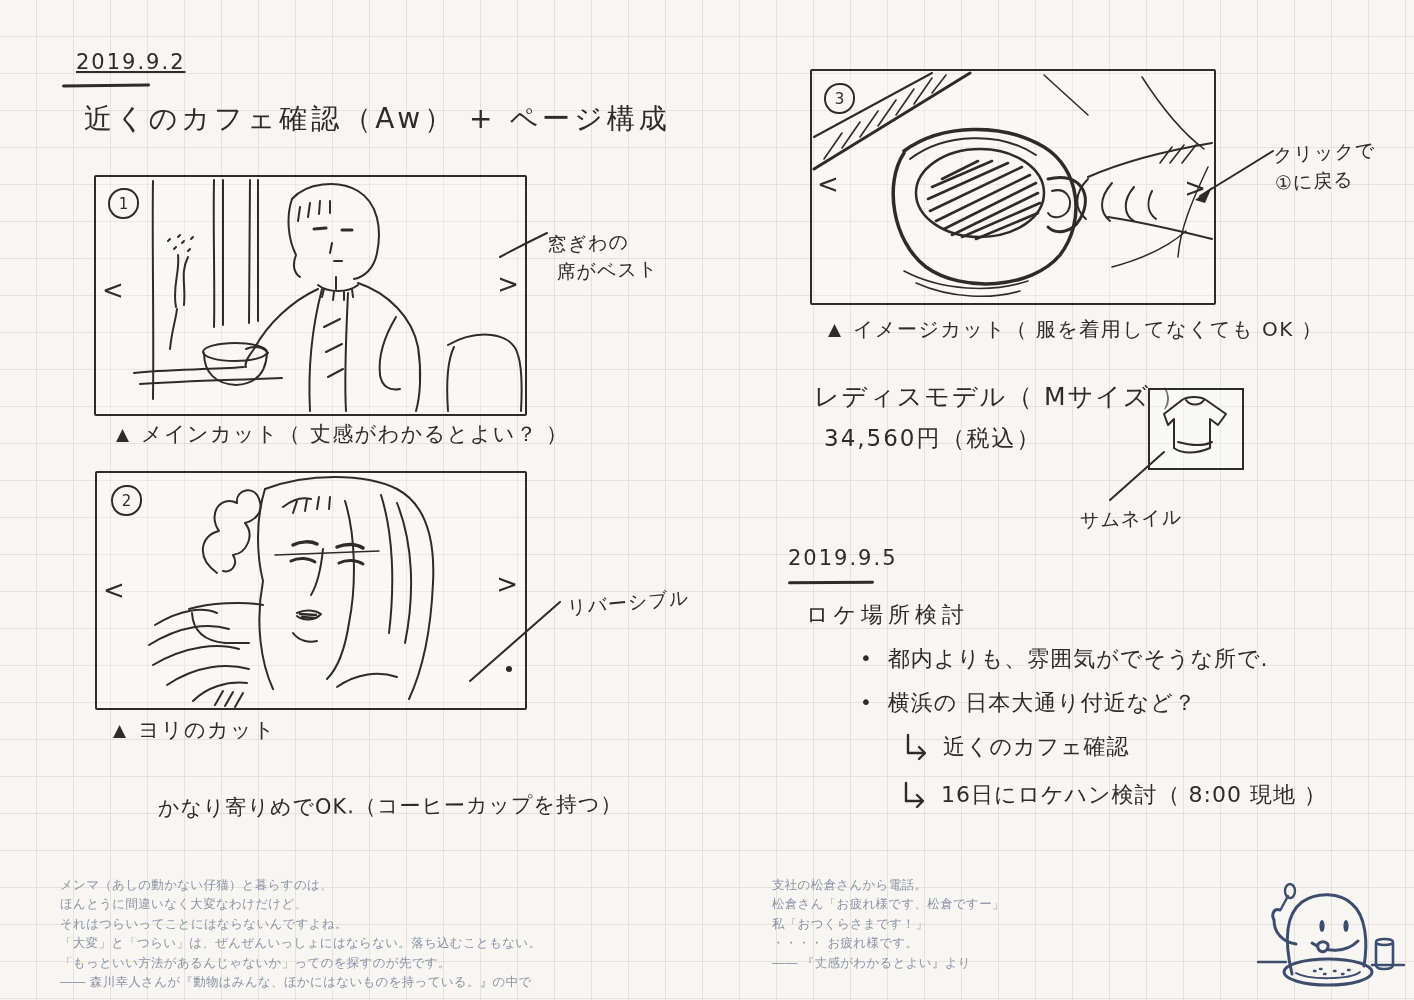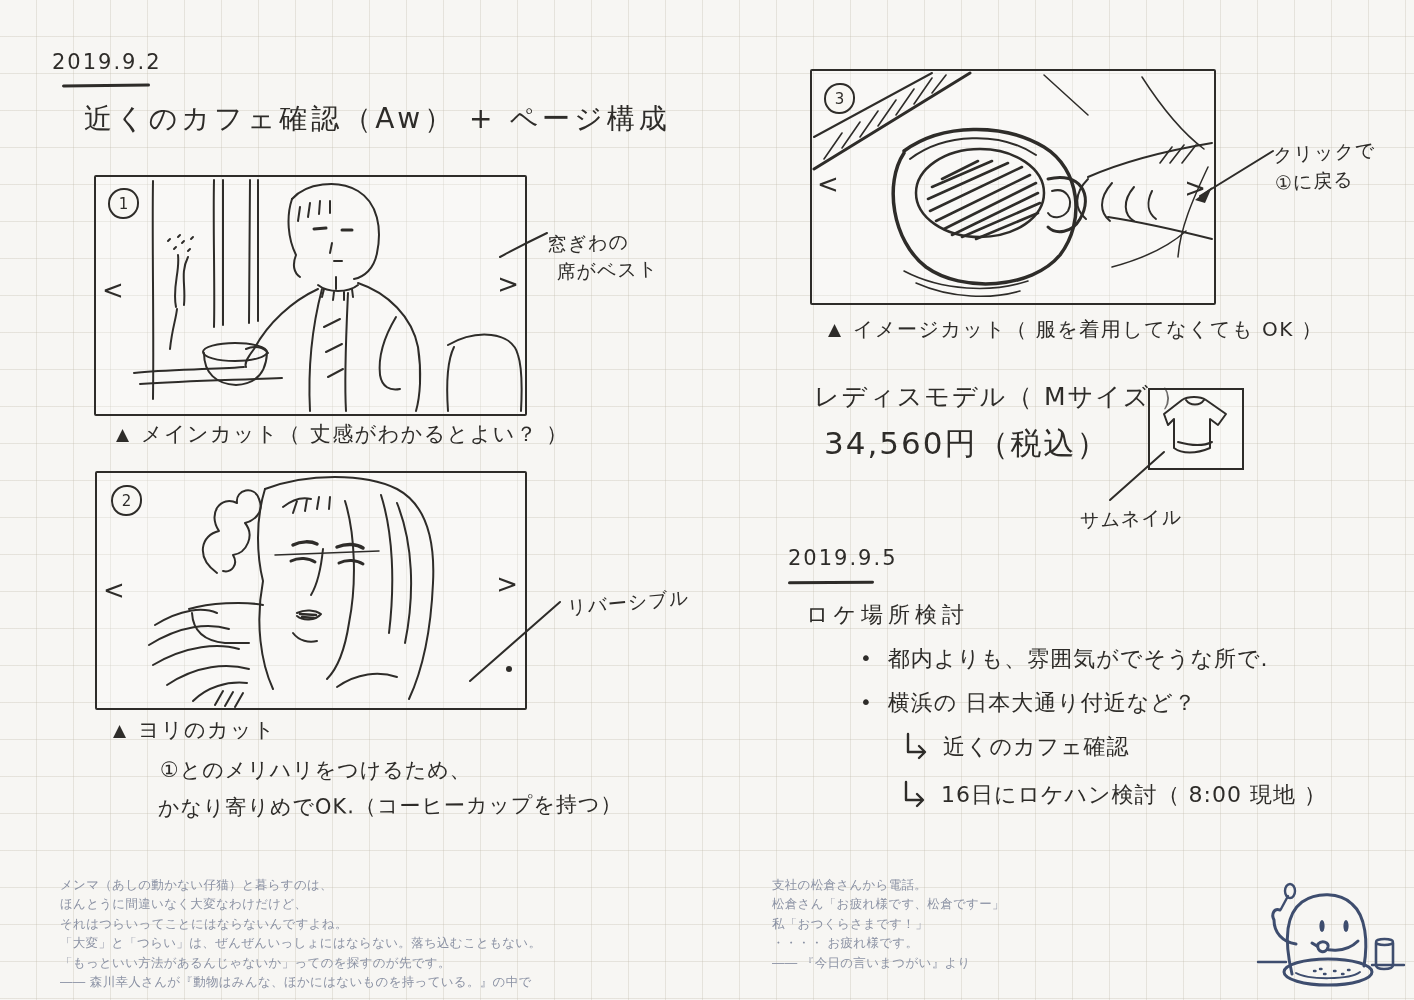--- a/index.html
+++ b/index.html
@@ -28,32 +28,32 @@
   .caption{display:flex; align-items:center; gap:12px;}
   .caption .marker{font-size:17px; line-height:1;}
   .caption .cap-text{font-size:21px; letter-spacing:1.5px;}
   .annot{font-size:19px; letter-spacing:1px; line-height:28px;}
   .note-line{font-size:21px; letter-spacing:1px; white-space:nowrap;}
   .underline{position:absolute; height:2.5px; background:#2e2c29; border-radius:2px;}
   .date{font-size:21px; letter-spacing:2px;}
   .bullet-row{position:absolute; display:flex; align-items:flex-start; gap:16px; white-space:nowrap;}
   .bullet-row .dot{font-size:20px; line-height:28px;}
   .bullet-row .b-text{font-size:22px; letter-spacing:1px;}
-  .follow-row{position:absolute; display:flex; align-items:flex-start; gap:14px; white-space:nowrap;}
+  .follow-row{position:absolute; display:flex; align-items:center; gap:14px; white-space:nowrap;}
   .follow-row .f-text{font-size:22px; letter-spacing:1px;}
   .print{color:#8b92a4; font-size:12.5px; line-height:19.4px; letter-spacing:.3px; white-space:nowrap;}
   .thumb{position:absolute; border:2.5px solid #2e2c29; background:rgba(255,255,255,.3);}
   .leader{position:absolute; inset:0; width:1414px; height:1000px; pointer-events:none; z-index:2;}
 </style>
 </head>
 <body>
 
 <div class="page">
 
-  <div class="abs hw date" style="left:52px; top:50px;">2019.9.2</div>
+  <div class="abs hw date" style="left:76px; top:50px;text-decoration:underline;">2019.9.2</div>
   <div class="underline" style="left:62px; top:84px; width:88px; transform:rotate(-.6deg);"></div>
   <div class="abs hw" style="left:84px; top:100px; font-size:28px; letter-spacing:4px;">近くのカフェ確認（Aw） + ページ構成</div>
 
   <div class="frame" style="left:94px; top:175px; width:429px; height:237px;">
     <svg class="sketch" viewBox="0 0 429 237" fill="none" stroke="#2e2c29" stroke-width="2" stroke-linecap="round" stroke-linejoin="round">
       <path d="M57,4 C56,60 58,150 57,222"></path>
       <path d="M118,3 C117,50 119,110 118,150"></path>
       <path d="M127,3 L127,148"></path>
       <path d="M154,3 L153,146"></path>
         <path d="M162,3 L162,144"></path>
@@ -132,21 +132,20 @@
     <div class="frame-num" style="left:14px; top:12px;">
         <span>2</span>
       </div>
     <span class="nav-arrow" style="left:6px; top:104px;">&lt;</span>
     <span class="nav-arrow" style="right:7px; top:98px;">&gt;</span>
   </div>
   <div class="abs caption" style="left:113px; top:716px;">
     <span class="marker">▲</span>
     <span class="cap-text hw">ヨリのカット</span>
   </div>
-  <div class="abs note-line hw" style="left:160px; top:756px;">①とのメリハリをつけるため、</div>
   <div class="abs note-line hw" style="left:158px; top:792px; transform:rotate(-.5deg);">かなり寄りめでOK.（コーヒーカップを持つ）</div>
   <div class="abs annot hw" style="left:567px; top:588px; transform:rotate(-5deg);">リバーシブル</div>
 
   <div class="frame" style="left:810px; top:69px; width:402px; height:232px;">
     <svg class="sketch" viewBox="0 0 402 232" fill="none" stroke="#2e2c29" stroke-width="2" stroke-linecap="round" stroke-linejoin="round">
       <path d="M2,98 L158,2" stroke-width="3"></path>
       <path d="M2,66 L120,2"></path>
       <path d="M12,88 L30,62 M30,77 L48,51 M48,66 L66,40 M66,55 L84,29 M84,44 L102,18 M102,33 L120,7 M120,22 L134,4" stroke-width="1.6"></path>
       <path d="M232,4 L276,44" stroke-width="1.5"></path>
       <path d="M330,6 C348,34 368,60 392,78" stroke-width="1.5"></path>
@@ -177,21 +176,21 @@
   <div class="abs caption" style="left:828px; top:316px;">
     <span class="marker">▲</span>
     <span class="cap-text hw" style="font-size:20px;">イメージカット（ 服を着用してなくても OK ）</span>
   </div>
   <div class="abs annot hw" style="left:1274px; top:138px; transform:rotate(-3deg);">
     <div>クリックで</div>
     <div>①に戻る</div>
   </div>
 
   <div class="abs hw" style="left:814px; top:380px; font-size:25px; letter-spacing:2px;">レディスモデル（ Mサイズ ）</div>
-  <div class="abs hw" style="left:824px; top:423px; font-size:31px; letter-spacing:2px;">34,560円（税込）</div>
+  <div class="abs hw" style="left:824px; top:423px; font-size:23px; letter-spacing:2px;">34,560円（税込）</div>
 
   <div class="thumb" style="left:1148px; top:388px; width:92px; height:78px;">
     <svg viewBox="0 0 88 72" width="88" height="72" fill="none" stroke="#2e2c29" stroke-width="2" stroke-linecap="round" stroke-linejoin="round">
       <path d="M14,24 L32,10 C38,6 50,6 56,10 L76,24 L68,35 L60,29 L60,58 C46,64 32,64 24,58 L24,29 L18,35 Z"></path>
       <path d="M36,10 C40,16 50,16 54,10"></path>
       <path d="M28,52 C42,56 54,56 62,52"></path>
     </svg>
   </div>
   <div class="abs hw" style="left:1080px; top:506px; font-size:19px; letter-spacing:1px; transform:rotate(-2deg);">サムネイル</div>
 
@@ -229,21 +228,21 @@
     <div>それはつらいってことにはならないんですよね。</div>
     <div>「大変」と「つらい」は、ぜんぜんいっしょにはならない。落ち込むこともない。</div>
     <div>「もっといい方法があるんじゃないか」ってのを探すのが先です。</div>
     <div>―― 森川幸人さんが『動物はみんな、ほかにはないものを持っている。』の中で</div>
   </div>
   <div class="abs print" style="left:772px; top:875px;">
     <div>支社の松倉さんから電話。</div>
     <div>松倉さん「お疲れ様です、松倉ですー」</div>
     <div>私「おつくらさまです！」</div>
     <div>・・・・ お疲れ様です。</div>
-    <div>―― 『今日の言いまつがい』より</div>
+    <div>―― 『丈感がわかるとよい』より</div>
   </div>
 
   <svg class="abs" style="left:1256px; top:880px;" width="152" height="114" viewBox="0 0 152 114" fill="none" stroke="#3e4d6e" stroke-width="3" stroke-linecap="round" stroke-linejoin="round">
     <path d="M2,82 L30,82 M116,85 L148,85" stroke-width="2.4"></path>
     <path d="M36,94 C28,60 30,34 46,22 C60,12 84,12 96,24 C110,36 112,62 108,86"></path>
     <ellipse cx="66" cy="46" rx="2.6" ry="6" fill="#3e4d6e" stroke="none"></ellipse>
     <ellipse cx="90" cy="46" rx="2.6" ry="6" fill="#3e4d6e" stroke="none"></ellipse>
     <path d="M56,63 C70,73 90,73 102,61"></path>
     <path d="M62,64 C60,72 70,75 72,67 C73,62 66,60 62,64" fill="#f7f6f3"></path>
     <path d="M40,64 C26,62 18,52 18,40 C15,34 18,28 24,30"></path>

